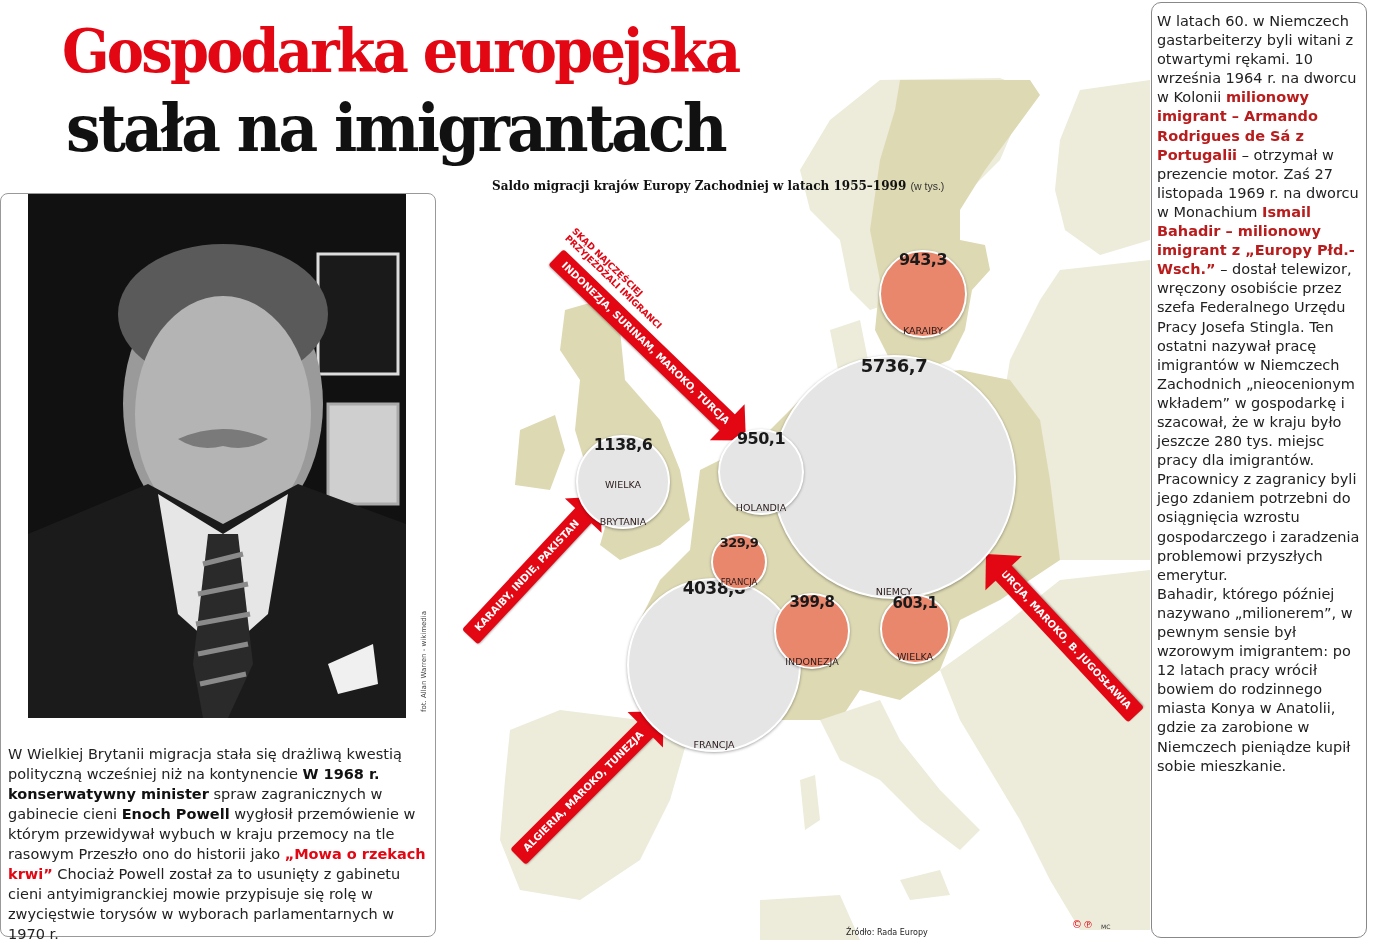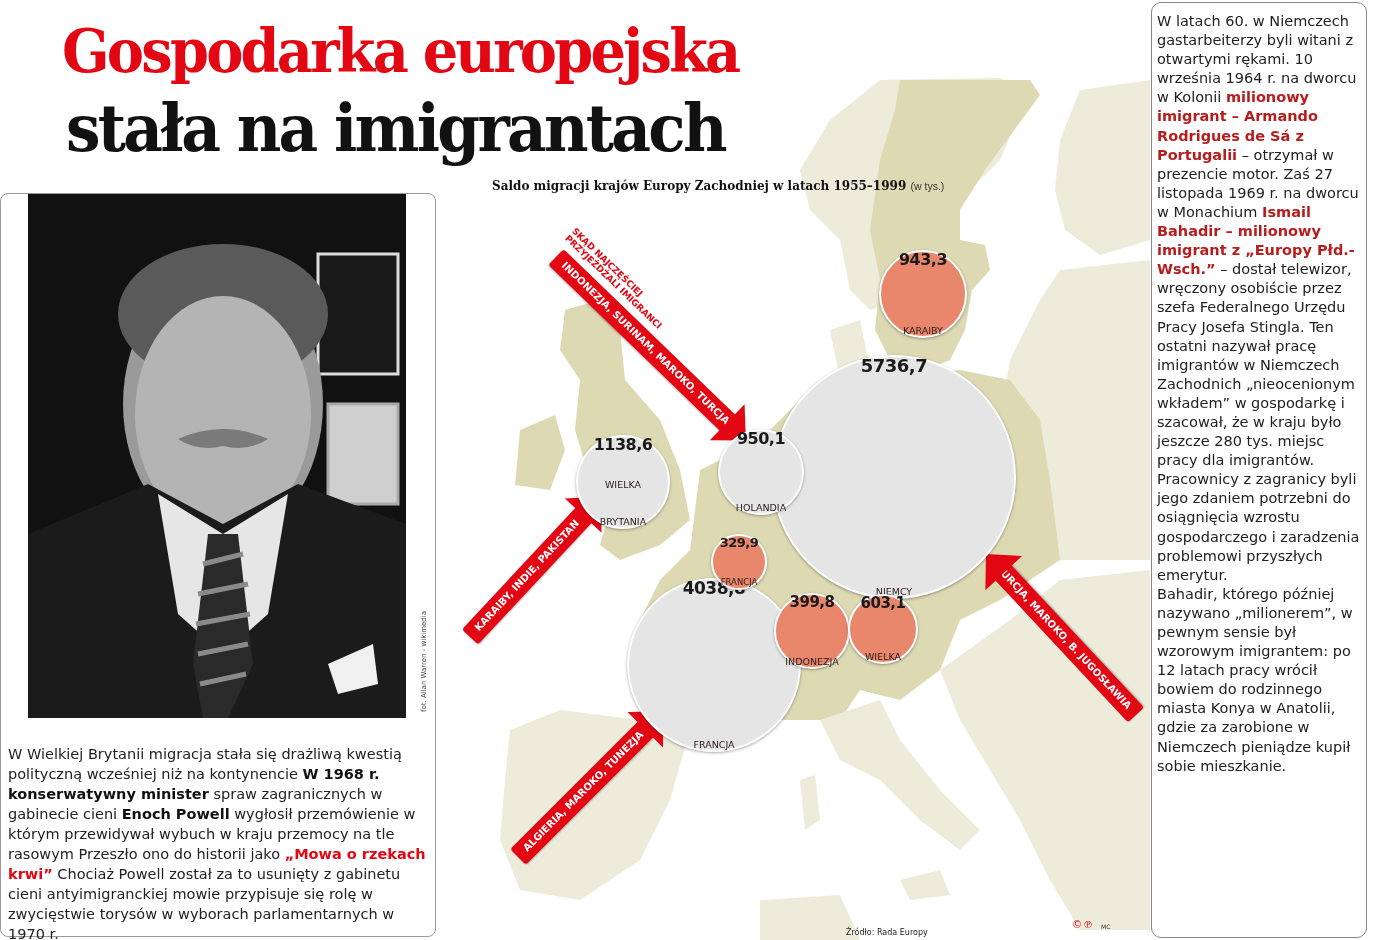--- a/index.html
+++ b/index.html
@@ -113,21 +113,21 @@
   <div class="lbl">HOLANDIA</div>
 </div>
 <div class="bubble sal-b" style="left:879px; top:250px; width:84px; height:84px;">
   <div class="val" style="font-size:16px;">943,3</div>
   <div class="lbl">KARAIBY</div>
 </div>
 <div class="bubble sal-b" style="left:774px; top:593px; width:72px; height:72px;">
   <div class="val" style="font-size:15px;">399,8</div>
   <div class="lbl">INDONEZJA</div>
 </div>
-<div class="bubble sal-b" style="left:848px; top:594px; width:66px; height:66px;">
+<div class="bubble sal-b" style="left:880px; top:594px; width:66px; height:66px;">
   <div class="val" style="font-size:15px;">603,1</div>
   <div class="lbl">WIELKA</div>
 </div>
 <div class="bubble sal-b" style="left:711px; top:534px; width:52px; height:52px;">
   <div class="val" style="font-size:13px;">329,9</div>
   <div class="lbl" style="font-size:8.5px;">FRANCJA</div>
 </div>
 
 <div class="abs source">Źródło: Rada Europy</div>
 <div class="abs cc">©℗</div>

